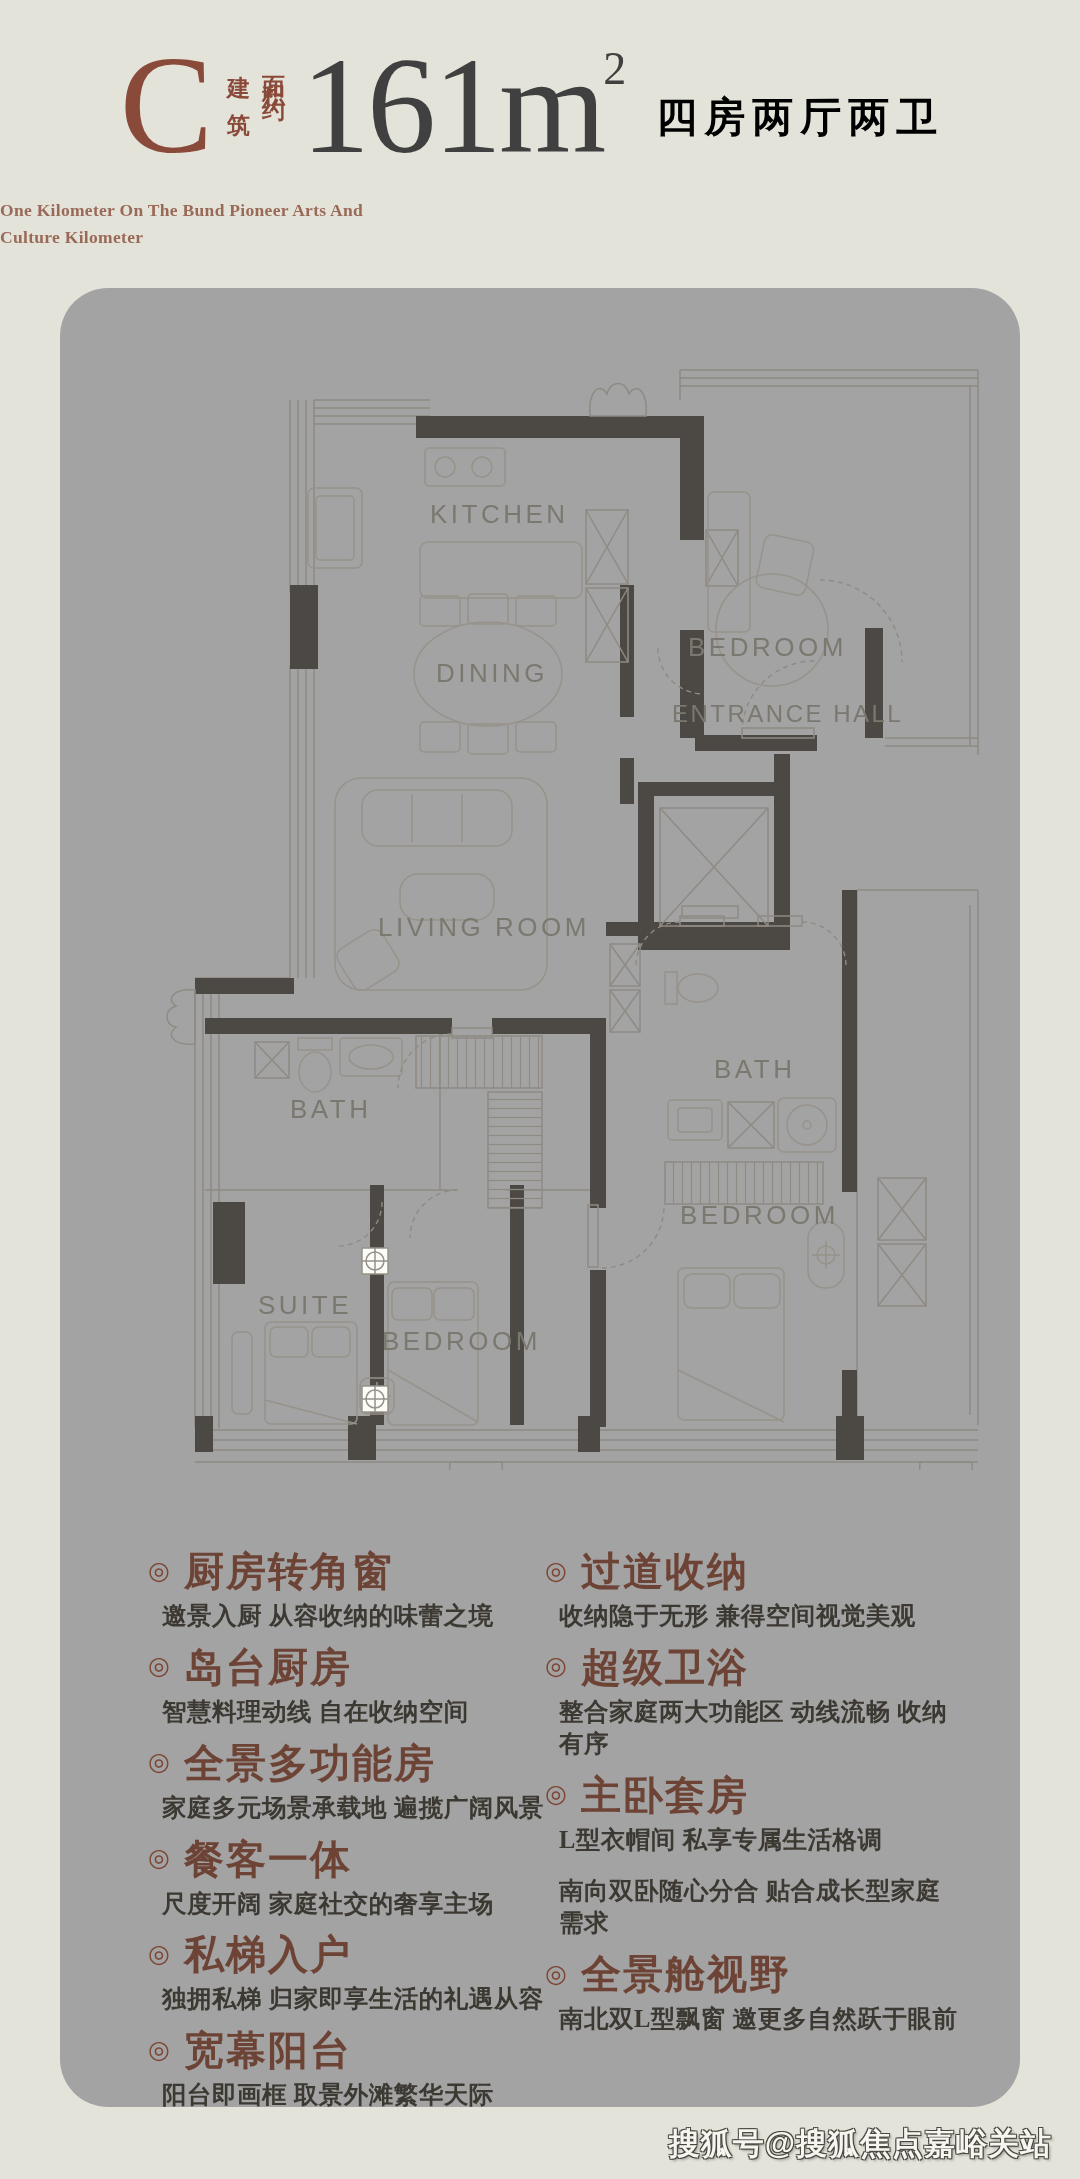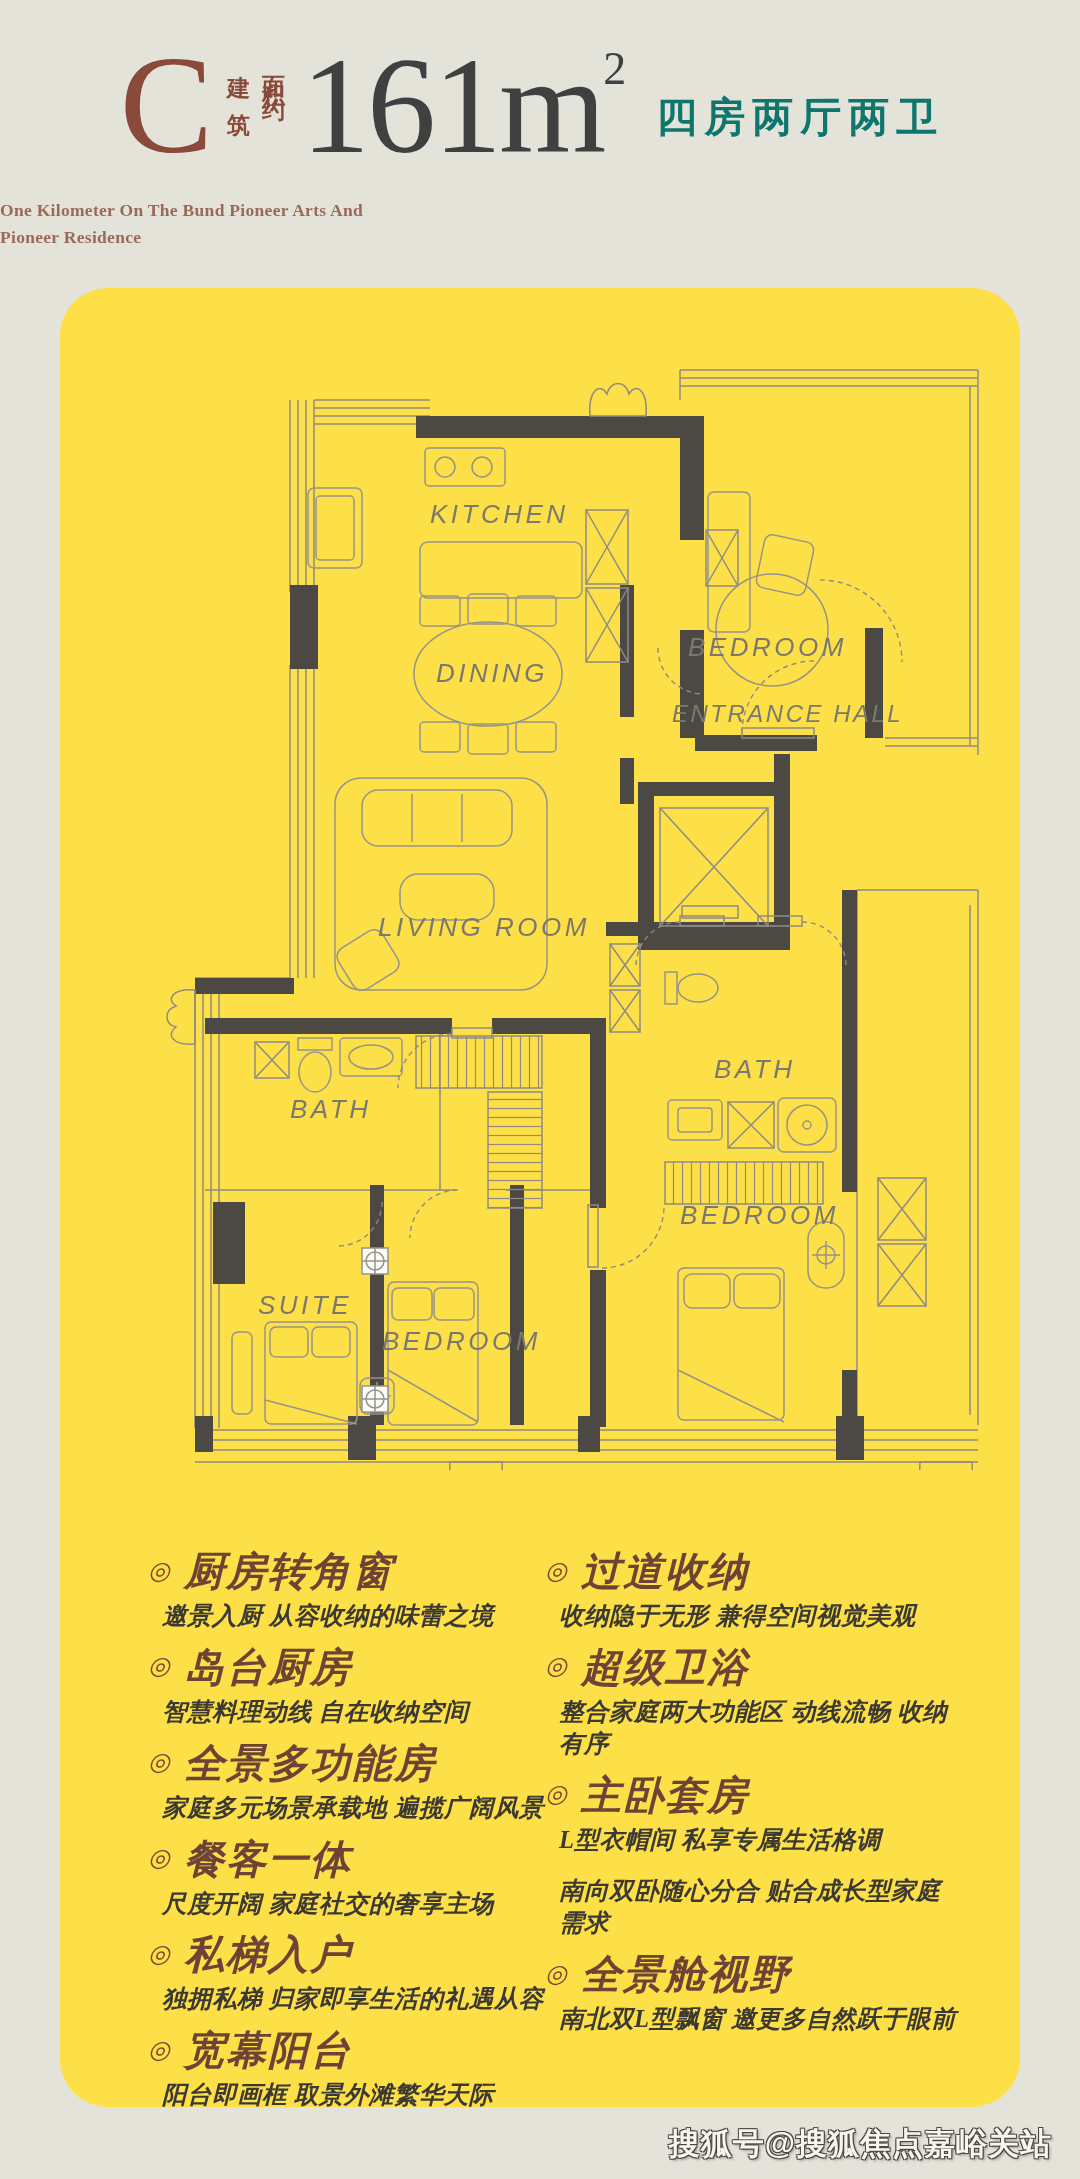--- a/index.html
+++ b/index.html
@@ -25,32 +25,32 @@
   .area-col-1{letter-spacing:38px;height:92px;}
   .area-col-2{letter-spacing:11px;height:92px;}
   .area-num{
     font-family:"Liberation Serif","DejaVu Serif",serif;
     font-size:138px;line-height:.78;color:#404040;letter-spacing:-3px;
     white-space:nowrap;
   }
   .area-sup{font-size:46px;position:relative;top:-68px;letter-spacing:0;}
   .layout-label{
     font-family:"Liberation Serif","DejaVu Serif",serif;
-    font-size:41px;font-weight:bold;color:#0f766e;letter-spacing:7px;
+    font-size:41px;font-weight:bold;color:#000000;letter-spacing:7px;
     margin:0 16px 14px 30px;white-space:nowrap;
   }
   .subtitle{
     position:absolute;top:197px;left:0;width:100%;text-align:left;
     font-family:"Liberation Serif","DejaVu Serif",serif;font-weight:bold;
     font-size:17.5px;line-height:1.55;color:#9a6a59;letter-spacing:.3px;
   }
   
   .card{
     position:absolute;left:60px;top:288px;width:960px;height:1819px;
-    background:#fde047;border-radius:48px;font-style:italic;
+    background:#a3a3a3;border-radius:48px;
   }
   .plan-svg{position:absolute;left:60px;top:42px;}
   .room-label{
     fill:#7b786f;font-family:"Liberation Sans",sans-serif;
     font-size:26px;letter-spacing:3.5px;
   }
   .room-label.small{font-size:24px;letter-spacing:2.5px;}
   .w{stroke:#8f8b84;fill:none;stroke-width:1.5;}
   .f{stroke:#97938b;fill:none;stroke-width:1.5;}
   .d{fill:#4c4843;stroke:none;}
@@ -94,21 +94,21 @@
   <div class="unit-letter">C</div>
   <div class="area-cols">
     <div class="area-col area-col-1">建筑</div>
     <div class="area-col area-col-2">面积约</div>
   </div>
   <div class="area-num"><span>161m</span><span class="area-sup">2</span></div>
   <div class="layout-label">四房两厅两卫</div>
 </div>
 <div class="subtitle">
   <div>One Kilometer On The Bund Pioneer Arts And</div>
-  <div>Pioneer Residence</div>
+  <div>Culture Kilometer</div>
 </div>
 
 <div class="card">
 
   <svg class="plan-svg" width="880" height="1140" viewBox="0 0 880 1140">
     <defs>
       <pattern id="hv" width="9" height="10" patternUnits="userSpaceOnUse">
         <path d="M4.5 0V10" stroke="#8f8b84" stroke-width="1.2"></path>
       </pattern>
       <pattern id="hh" width="10" height="9" patternUnits="userSpaceOnUse">

